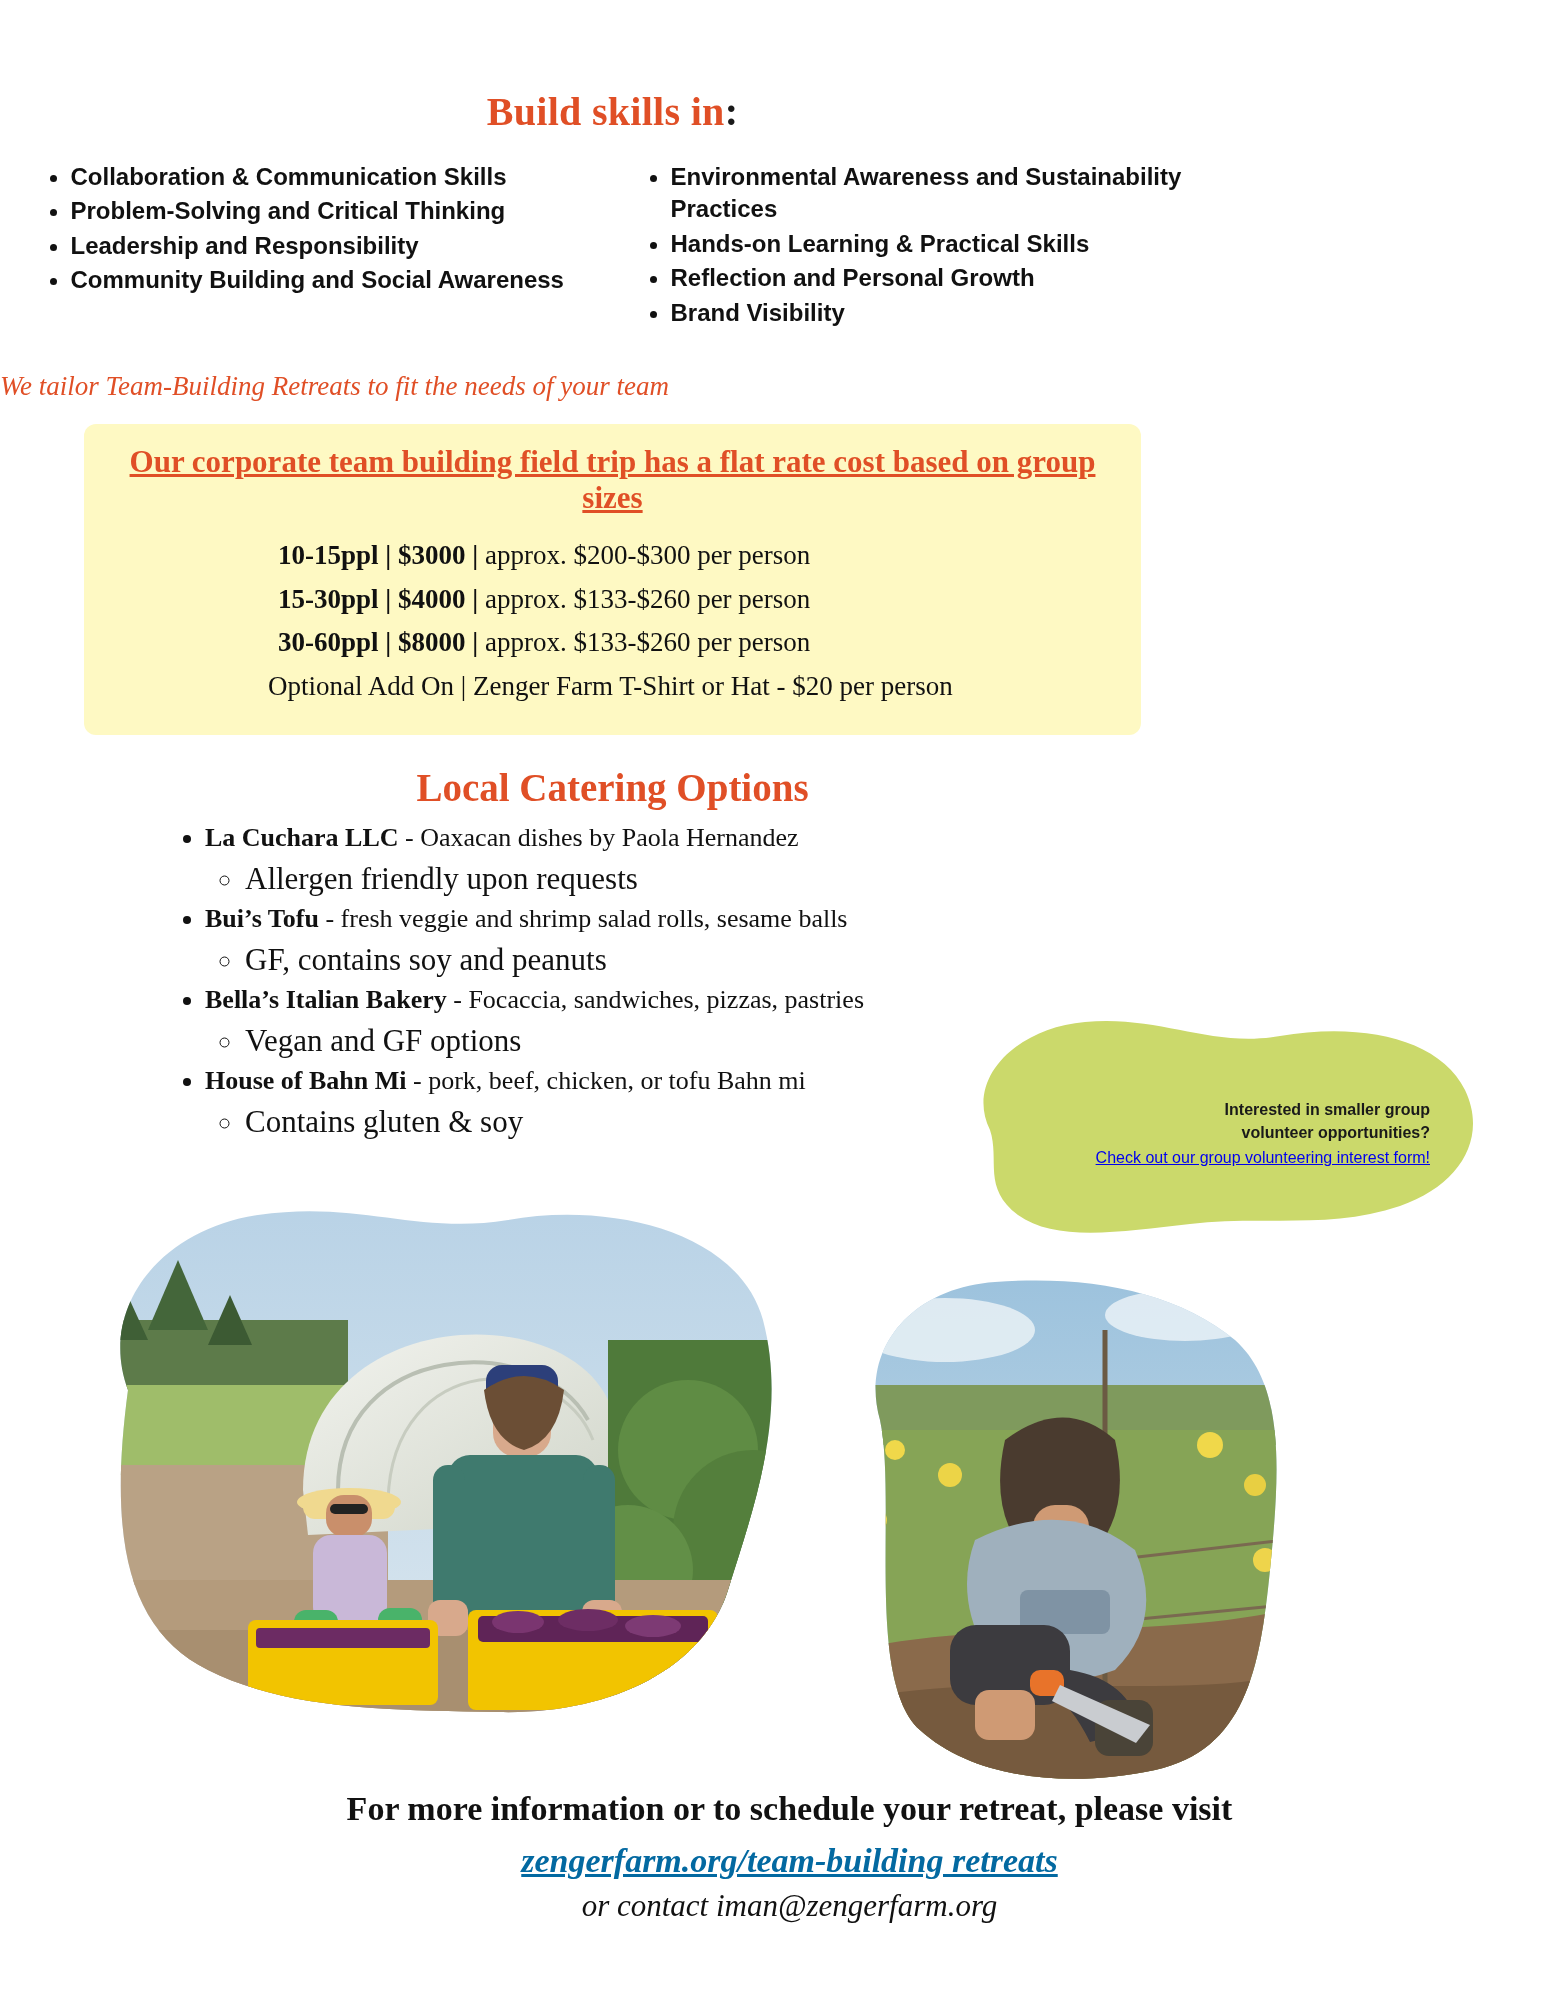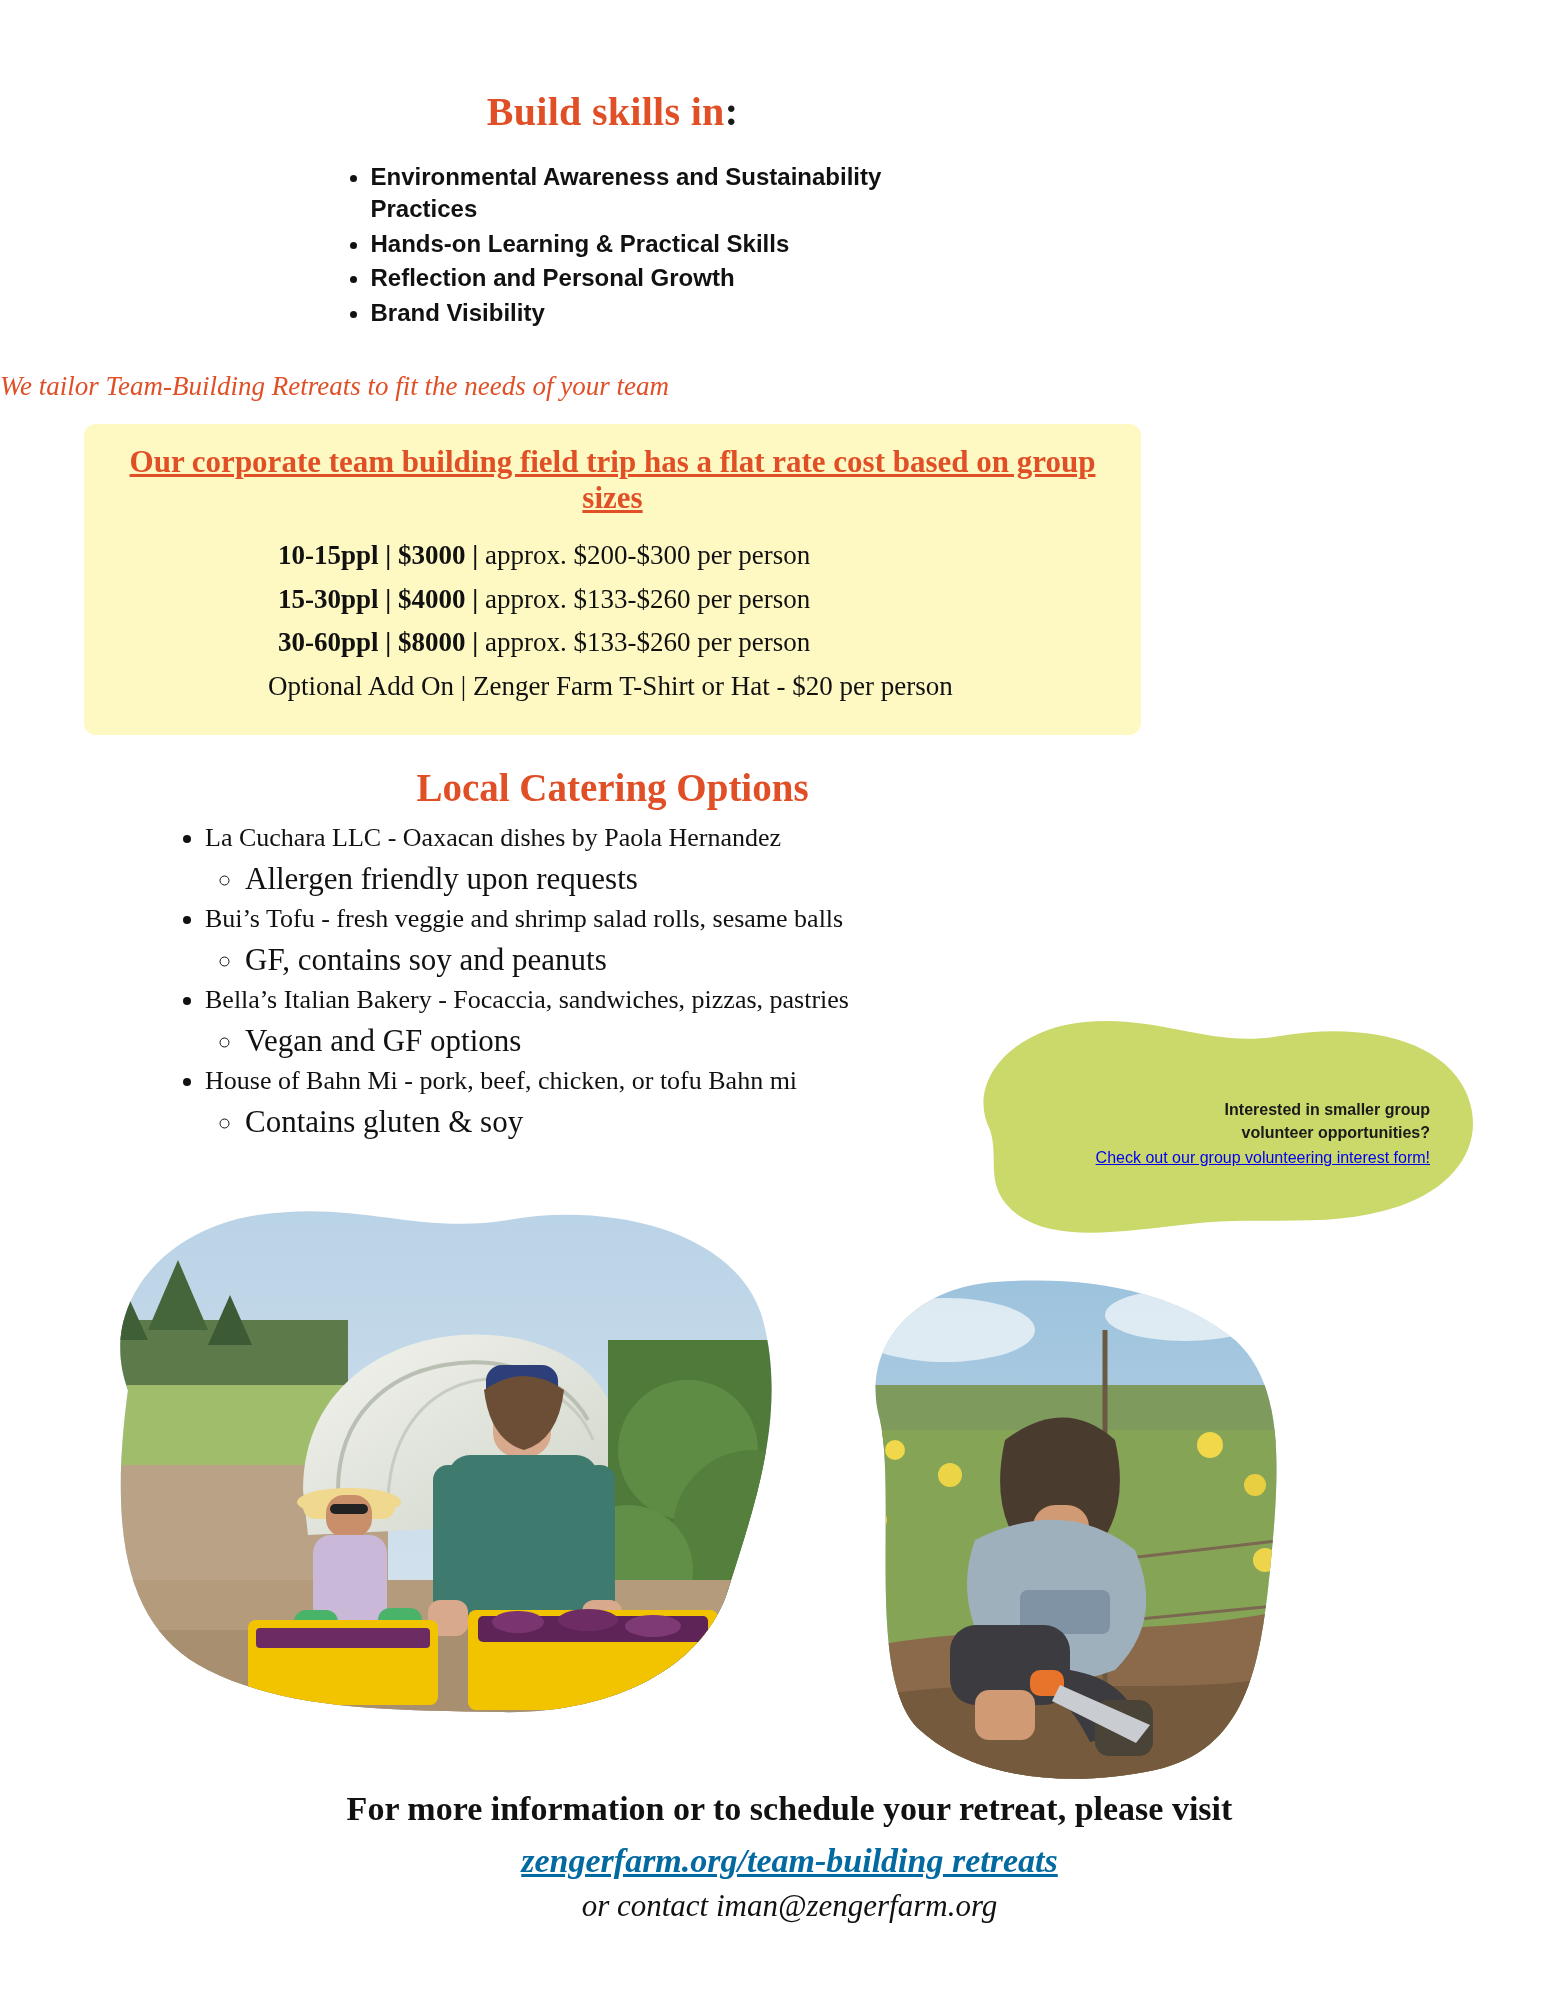--- a/index.html
+++ b/index.html
@@ -107,21 +107,21 @@
   ul.catering {
     margin: 10px 0 0 0;
     padding-left: 205px;
     list-style: disc;
   }
   ul.catering > li {
     font-size: 26px;
     line-height: 1.42;
     color: #111111;
   }
-  ul.catering > li > b { font-weight: normal; margin-top: 17px; }
+  ul.catering > li > b { font-weight: bold; margin-top: 17px; }
   ul.catering ul {
     margin: 0;
     padding-left: 40px;
     list-style: circle;
   }
   ul.catering ul li {
     font-size: 31px;
     line-height: 1.42;
   }
 
@@ -205,20 +205,28 @@
 </head>
 <body>
 
 <div class="page">
 
   <h1 class="build-skills-title">
     <span>Build skills in</span><span class="colon">:</span>
   </h1>
 
   <div class="skills-wrap">
+    <div class="skills-col left">
+      <ul class="skills">
+        <li>Collaboration &amp; Communication Skills</li>
+        <li>Problem-Solving and Critical Thinking</li>
+        <li>Leadership and Responsibility</li>
+        <li>Community Building and Social Awareness</li>
+      </ul>
+    </div>
     <div class="skills-col right">
       <ul class="skills">
         <li>Environmental Awareness and Sustainability Practices</li>
         <li>Hands-on Learning &amp; Practical Skills</li>
         <li>Reflection and Personal Growth</li>
         <li>Brand Visibility</li>
       </ul>
     </div>
   </div>
 

